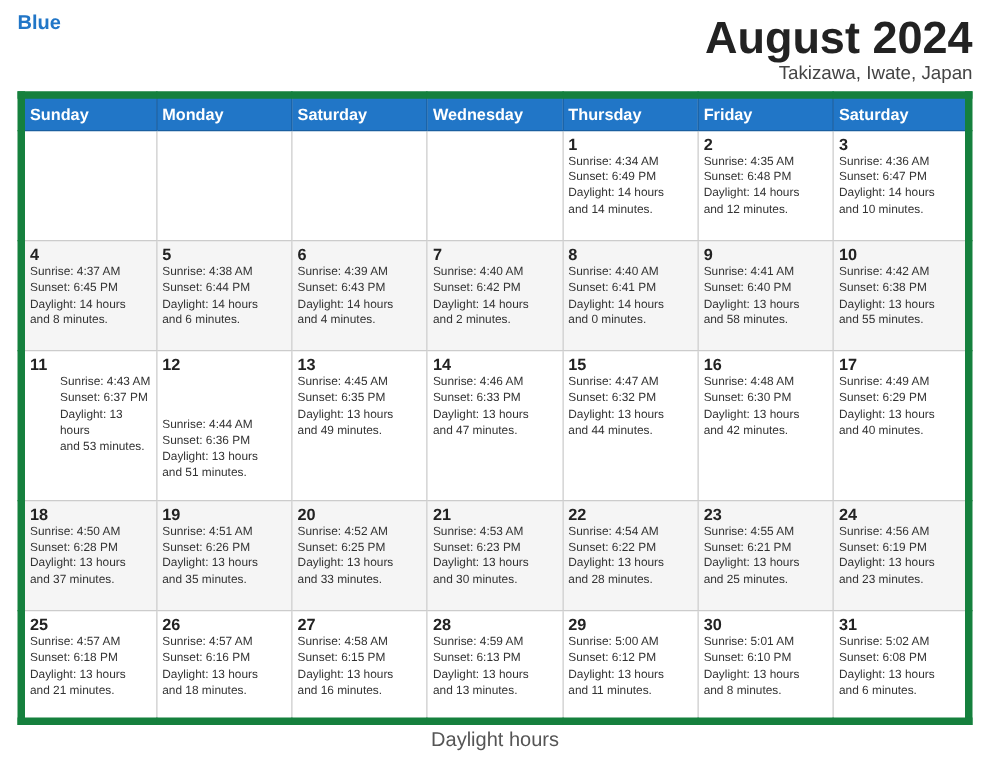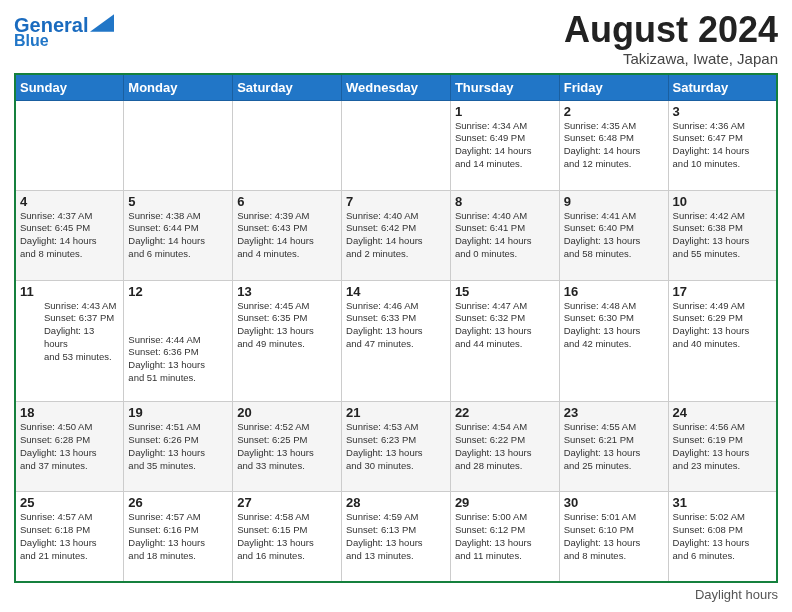--- a/index.html
+++ b/index.html
@@ -51,21 +51,21 @@
       font-weight: bold;
       color: #222;
       line-height: 1.1;
     }
     .subtitle {
       font-size: 15px;
       color: #444;
     }
     .calendar {
       flex: 1;
-      border: 2px solid #15803d;
+      border: 6px solid #15803d;
       border-collapse: collapse;
       width: 100%;
       table-layout: fixed;
     }
     .calendar th {
       background-color: #2176c7;
       color: #fff;
       font-size: 13px;
       font-weight: bold;
       padding: 5px 4px;
@@ -96,41 +96,33 @@
     }
     .day-info {
       font-size: 9.5px;
       line-height: 1.35;
       color: #333;
     }
     .empty-cell {
       background-color: #fff;
     }
     .footer-note {
-      font-size: 13px;
+      font-size: 16px;
       color: #555;
       margin-top: 4px;
-      text-align: right;
+      text-align: center;
     }
   </style>
 </head>
 <body>
 
 <div class="page">
   <div class="header">
     <div class="logo">
       <div>
-        <div style="display:flex;align-items:center;">
-          <span class="logo-text">
-            <span>General</span>
-          </span>
-          <svg class="logo-icon" viewBox="0 0 30 22" xmlns="http://www.w3.org/2000/svg">
-            <polygon points="0,22 30,0 30,22" fill="#2176c7"></polygon>
-          </svg>
-        </div>
         <div style="font-size:16px;font-weight:bold;color:#2176c7;margin-top:-4px;">Blue</div>
       </div>
     </div>
     <div class="title-block">
       <div class="main-title">August 2024</div>
       <div class="subtitle">Takizawa, Iwate, Japan</div>
     </div>
   </div>
 
   <table class="calendar">

